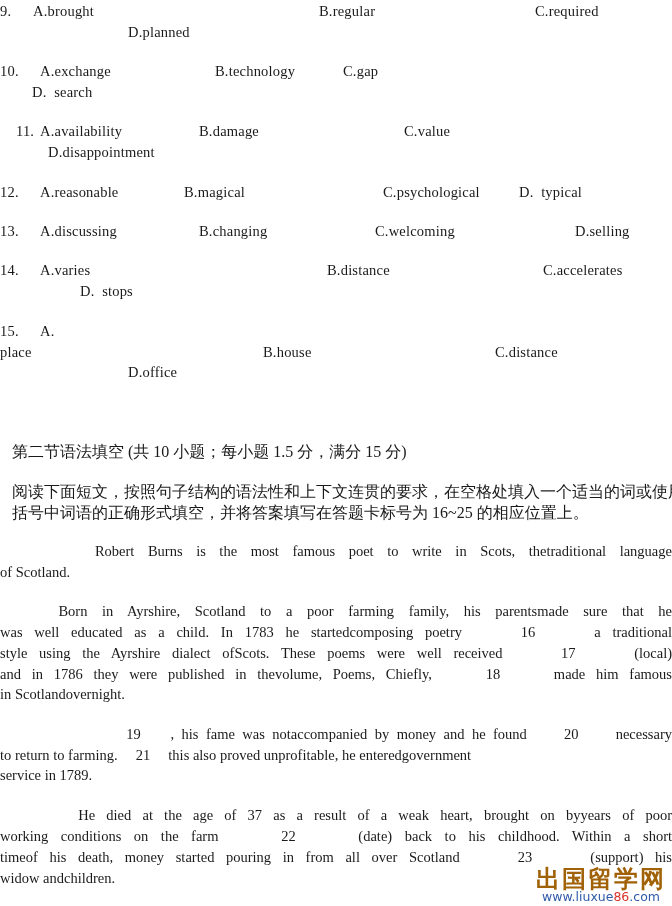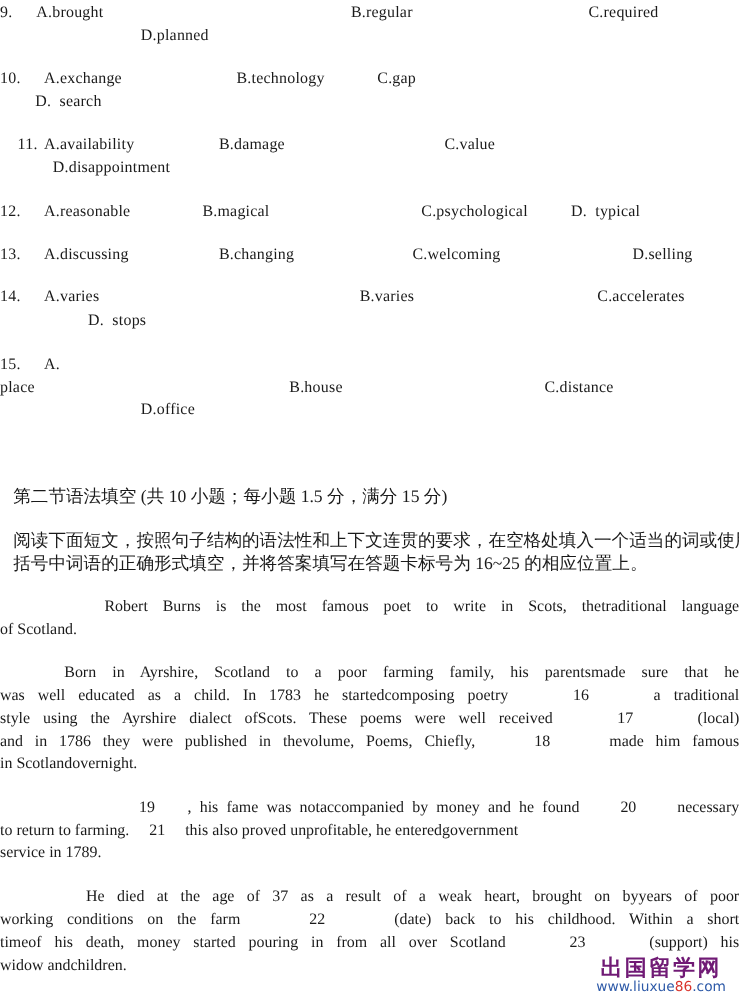--- a/index.html
+++ b/index.html
@@ -48,23 +48,23 @@
     }
     .watermark {
       position: absolute;
       left: 533px;
       top: 868px;
       width: 136px;
       text-align: center;
     }
     .wm-title {
       font-family: "DejaVu Sans", "Liberation Sans", sans-serif;
-      font-size: 20px;
+      font-size: 24px;
       font-weight: bold;
-      color: #701a75;
+      color: #a16207;
       letter-spacing: 2px;
       line-height: 22px;
     }
     .wm-url {
       font-family: "DejaVu Sans", "Liberation Sans", sans-serif;
       font-size: 12.5px;
       font-weight: normal;
       color: #2e5aa8;
       line-height: 14px;
     }
@@ -111,21 +111,21 @@
   <span class="abs narrow" style="left:0;top:222px">13.</span>
   <span class="abs narrow" style="left:40px;top:222px">A.discussing</span>
   <span class="abs narrow" style="left:199px;top:222px">B.changing</span>
   <span class="abs narrow" style="left:375px;top:222px">C.welcoming</span>
   <span class="abs narrow" style="left:575px;top:222px">D.selling</span>
 </div>
 
 <div>
   <span class="abs narrow" style="left:0;top:261px">14.</span>
   <span class="abs narrow" style="left:40px;top:261px">A.varies</span>
-  <span class="abs narrow" style="left:327px;top:261px">B.varies</span>
+  <span class="abs narrow" style="left:327px;top:261px">B.distance</span>
   <span class="abs narrow" style="left:543px;top:261px">C.accelerates</span>
   <span class="abs narrow" style="left:80px;top:282px">D.  stops</span>
 </div>
 
 <div>
   <span class="abs narrow" style="left:0;top:322px">15.</span>
   <span class="abs narrow" style="left:40px;top:322px">A.</span>
   <span class="abs narrow" style="left:0;top:343px">place</span>
   <span class="abs narrow" style="left:263px;top:343px">B.house</span>
   <span class="abs narrow" style="left:495px;top:343px">C.distance</span>

